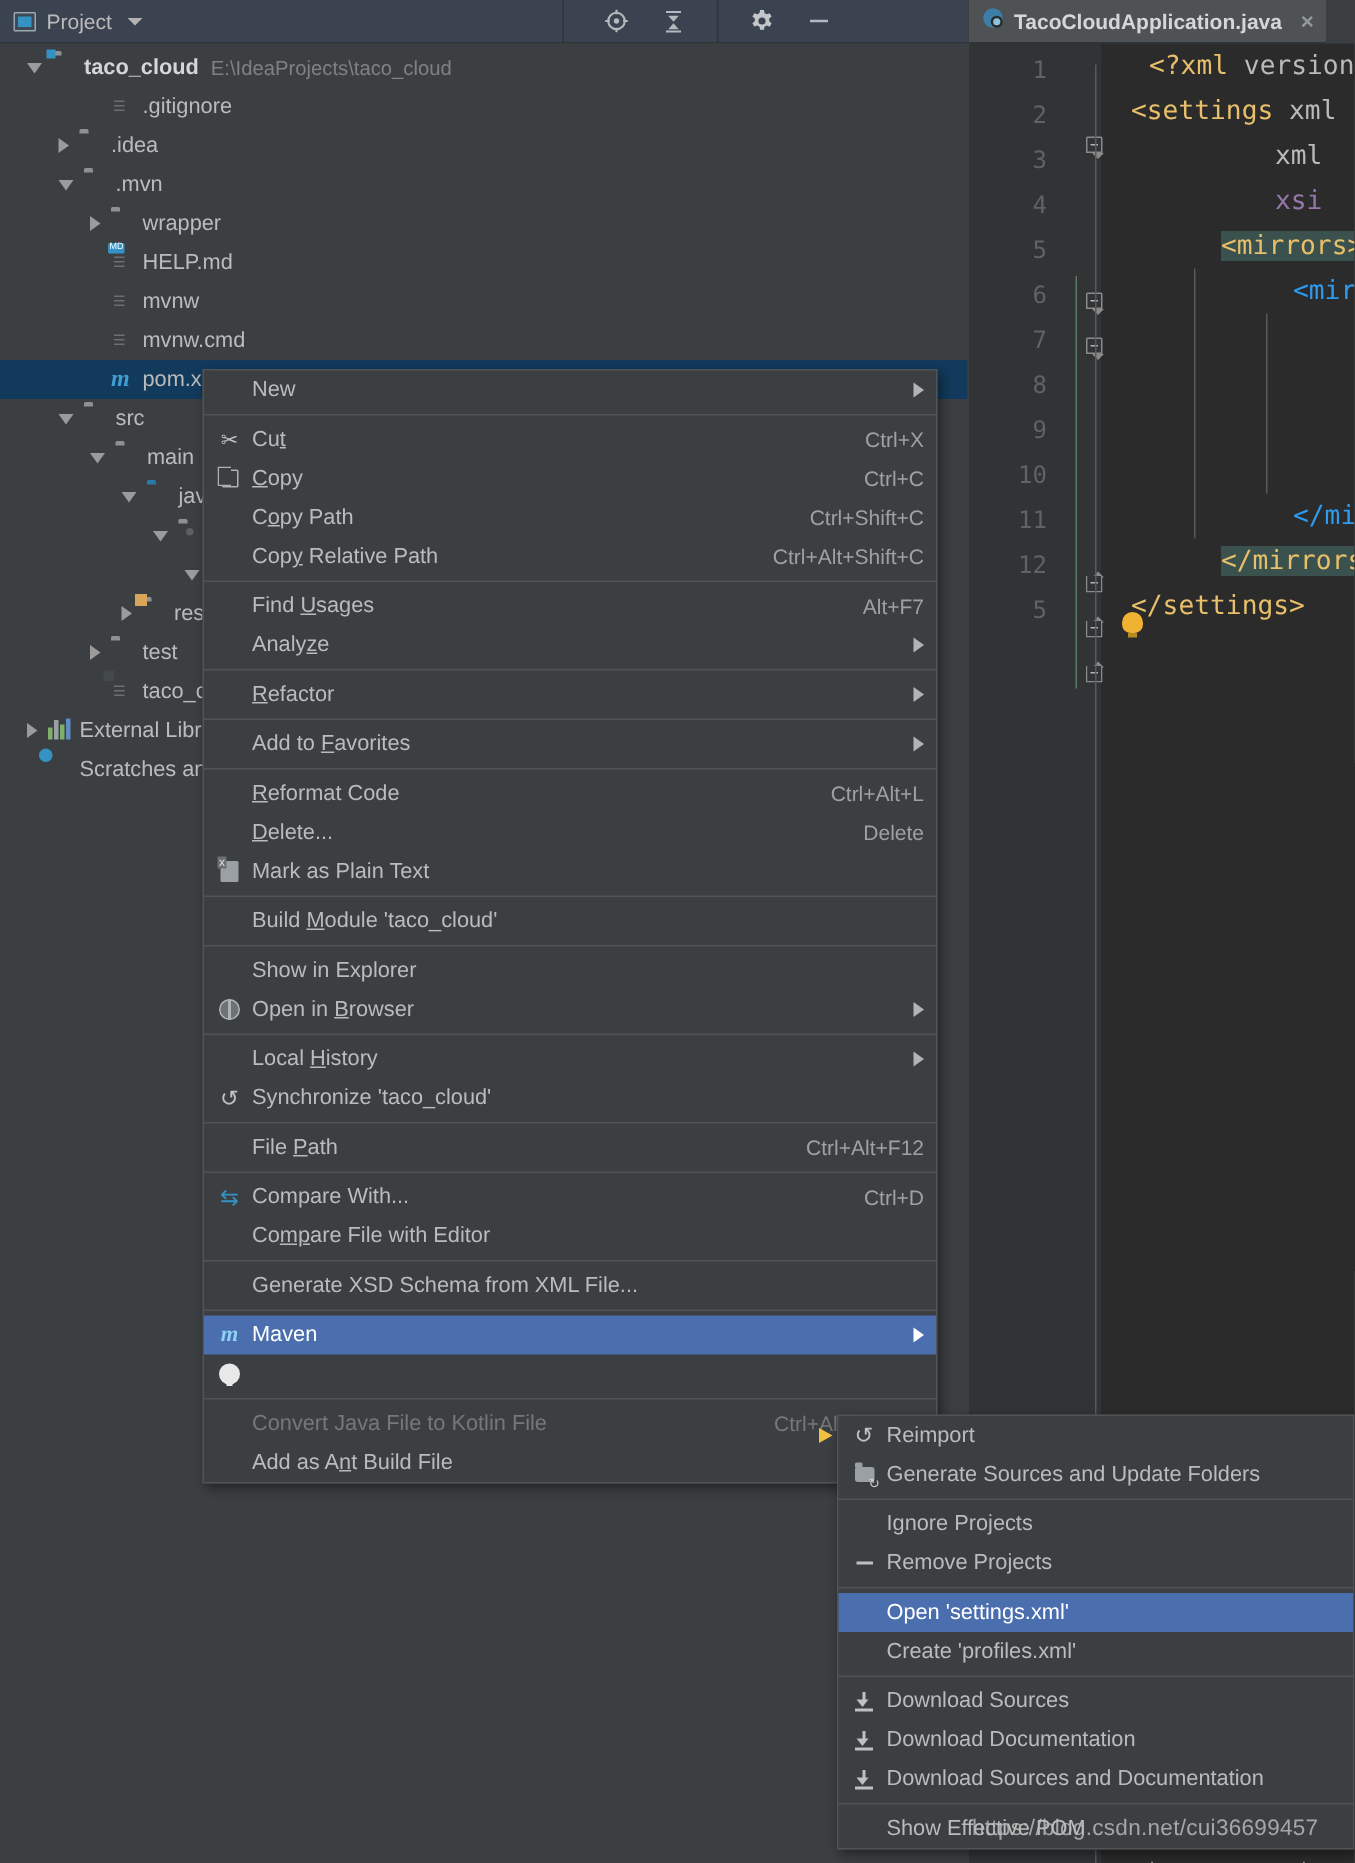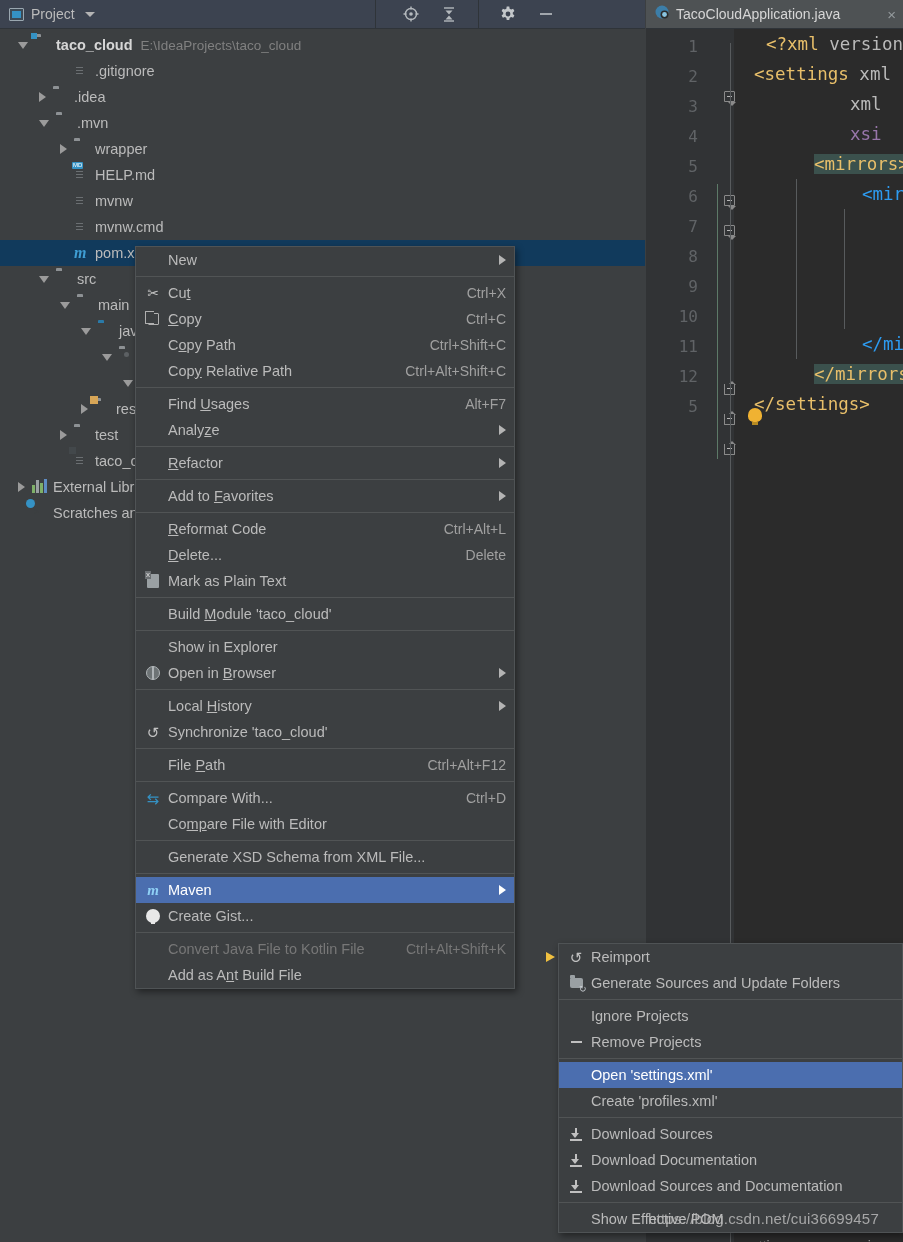--- a/index.html
+++ b/index.html
@@ -28,23 +28,23 @@
   .tb-caret {
     width: 0; height: 0; border-left: 5px solid transparent; border-right: 5px solid transparent;
     border-top: 5px solid #b4b4b4; margin-left: 3px;
   }
   .tb-sep { width: 1px; height: 29px; background: #2f3439; }
   .tb-right { display: flex; align-items: center; gap: 20px; padding-left: 26px; }
   .tb-ico { width: 18px; height: 18px; position: relative; }
 
   
   .editor-tab {
-    position: absolute; top: 0; left: 646px; width: 258px; height: 29px;
+    position: absolute; top: 0; left: 646px; width: 238px; height: 29px;
     background: #4e5254; display: flex; align-items: center; gap: 6px;
-    padding: 0 8px; border-bottom: 1px solid #2f3439;
+    padding: 0 8px; border-bottom: 1px solid #2f3439; font-weight: bold;
   }
   .tab-label { font-size: 14px; color: #d6d6d6; white-space: nowrap; }
   .tab-close { font-size: 15px; color: #93999c; margin-left: auto; }
 
   
   .tree {
     position: absolute; top: 29px; left: 0; width: 645px; bottom: 0;
     background: #3c3f41; overflow: hidden; padding-top: 3px;
   }
   .row { height: 26px; display: flex; align-items: center; font-size: 14.5px; color: #bbbbbb; white-space: nowrap; padding-left: 10px; }
@@ -112,21 +112,21 @@
   .breadcrumb { position: absolute; bottom: 4px; left: 0; width: 100%;
                 font-size: 14px; color: #9a9a9a; }
   .bc1 { position: absolute; left: 98px; }
   .bc2 { position: absolute; left: 210px; }
 
   
   .menu {
     position: absolute; background: #3c3f41; border: 1px solid #4f5355;
     box-shadow: 2px 3px 7px rgba(0,0,0,.45); padding: 0;
   }
-  #ctx-menu { left: 135px; top: 246px; width: 380px; }
+  #ctx-menu { left: 135px; top: 246px; width: 490px; }
   #sub-menu { left: 558px; top: 943px; width: 345px; }
   .mi { height: 26px; display: flex; align-items: center; padding: 0 8px 0 8px;
         font-size: 14.5px; color: #bbbbbb; position: relative; white-space: nowrap; }
   .mi.hl { background: #4b6eaf; color: #ffffff; }
   .mi.dis { color: #777777; }
   .mi.dis .sc { color: #777777; }
   .mi .mic { width: 18px; flex: none; display: flex; align-items: center; justify-content: center; margin-right: 6px; }
   .mi .txt { flex: 1; }
   .mi .sc { color: #a0a0a0; font-size: 14px; margin-left: 16px; }
   .mi .sub { width: 0; height: 0; border-top: 5px solid transparent; border-bottom: 5px solid transparent;
@@ -571,21 +571,20 @@
         <span class="mic">
           <span class="g-mvn">m</span>
         </span>
         <span class="txt">Maven</span>
         <span class="sub"></span>
       </div>
       <div class="mi">
         <span class="mic">
           <span class="g-git"></span>
         </span>
-        <span class="txt">Create Gist...</span>
       </div>
       <div class="msep"></div>
       <div class="mi dis">
         <span class="mic"></span>
         <span class="txt">Convert Java File to Kotlin File</span>
         <span class="sc">Ctrl+Alt+Shift+K</span>
       </div>
       <div class="mi">
         <span class="mic"></span>
         <span class="txt">Add as A<u>n</u>t Build File</span>

